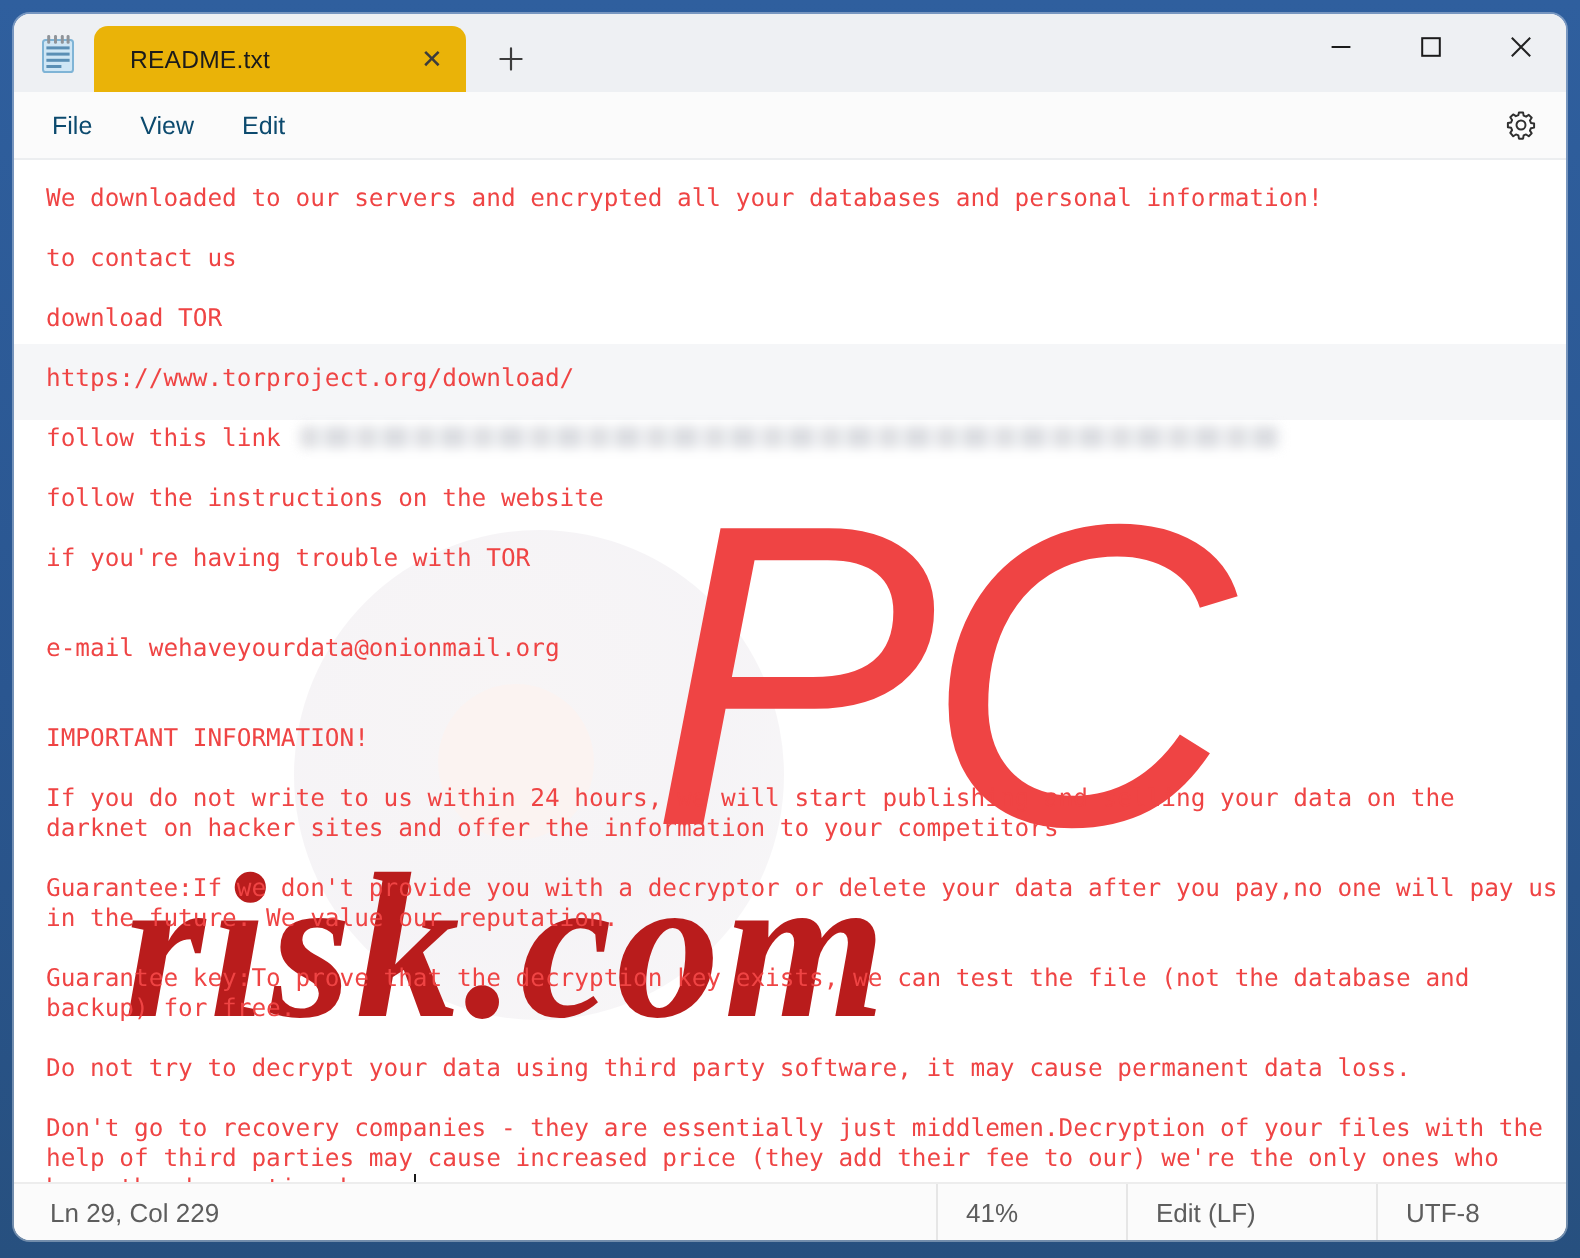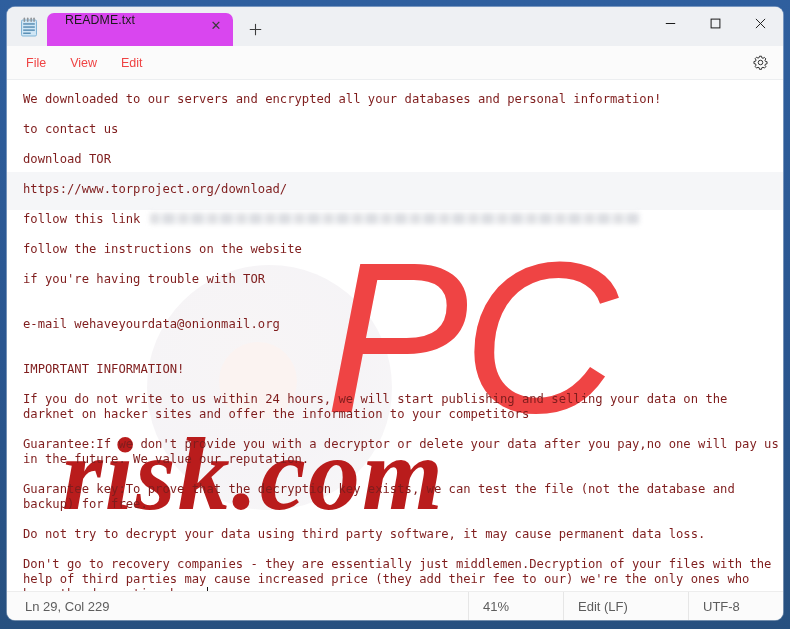--- a/index.html
+++ b/index.html
@@ -60,23 +60,24 @@
     height: 39px;
     display: flex;
     align-items: center;
     justify-content: center;
     flex: 0 0 28px;
   }
   .tab {
     height: 33px;
     min-width: 186px;
     max-width: 210px;
-    background: #d946ef;
+    background: #eab308;
     border-radius: 7px 7px 0 0;
     display: flex;
+    align-items: center;
     padding: 0 4px 0 18px;
     box-sizing: border-box;
     margin-left: 4px;
     position: relative;
   }
   .tab-label {
     flex: 1;
     font-size: 12.3px;
     color: #1b1b1b;
     white-space: nowrap;
@@ -128,21 +129,21 @@
     height: 33px;
     min-height: 33px;
     background: #fbfbfb;
     display: flex;
     align-items: center;
     padding-left: 8px;
     border-bottom: 1px solid #eceef0;
   }
   .menu-item {
     font-size: 12.5px;
-    color: #ef4444;
+    color: #0c4a6e;
     padding: 5px 11px;
     border-radius: 4px;
     margin-right: 2px;
     white-space: nowrap;
   }
   .menubar-spacer { flex: 1; }
   .gear-btn {
     width: 34px;
     height: 26px;
     margin-right: 6px;
@@ -221,21 +222,21 @@
     opacity: .9;
   }
 
   .editor {
     position: absolute;
     inset: 0;
     padding: 12px 0 0 16px;
     font-family: "DejaVu Sans Mono", "Liberation Mono", monospace;
     font-size: 12.2px;
     line-height: 15px;
-    color: #7f1d1d;
+    color: #ef4444;
     white-space: pre-wrap;
     word-break: break-word;
     overflow: hidden;
     box-sizing: border-box;
   }
   .ln { min-height: 15px; }
   .gap { height: 15px; }
   .blurred-link {
     display: inline-block;
     width: 490px;

